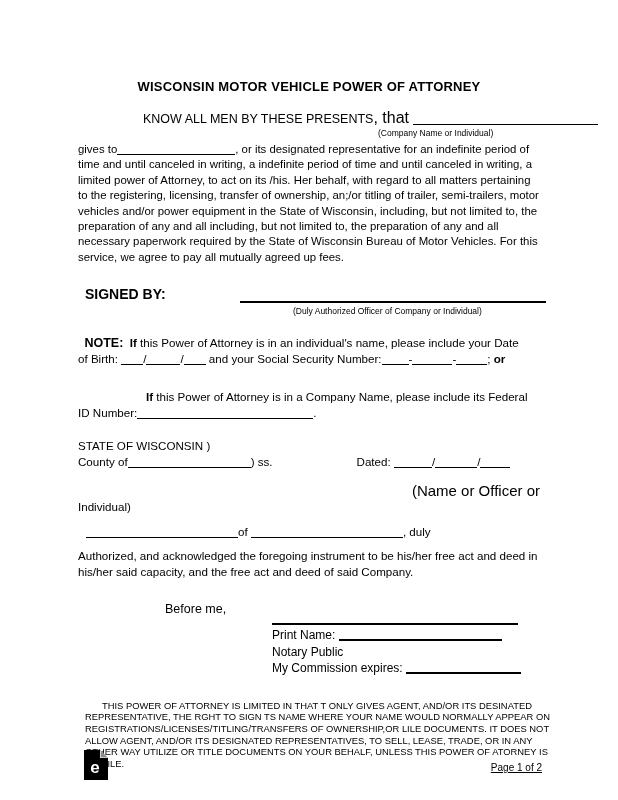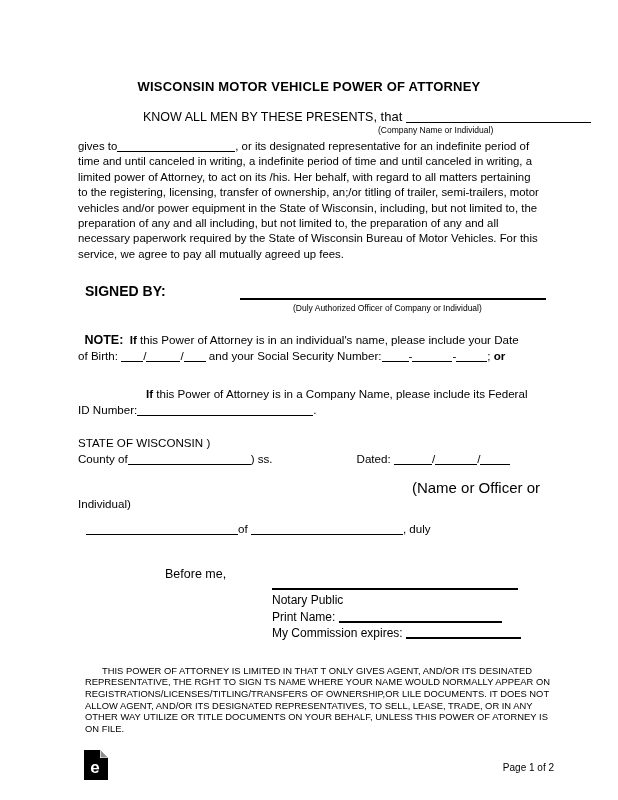--- a/index.html
+++ b/index.html
@@ -46,21 +46,21 @@
     margin: 0;
     padding-top: 15px;
     padding-left: 143px;
     font-size: 12.5px;
     white-space: nowrap;
   }
   .know-bold {
     font-weight: normal;
     font-size: 12.5px;
   }
-  .know-rest { font-size: 13px; }
+  .know-rest { font-size: 16px; }
   .rule-inline {
     display: inline-block;
     border-bottom: 1px solid #000;
     vertical-align: -2px;
   }
   .caption {
     font-size: 8.5px;
     margin: 0;
   }
   .cap-company {
@@ -224,23 +224,24 @@
   .logo-wrap {
     position: absolute;
     left: 84px;
     bottom: 20px;
     width: 24px;
     height: 30px;
   }
   .logo-svg { display: block; }
   .page-num {
     position: absolute;
-    right: 64px;
+    right: 76px;
     bottom: 27px;
     font-size: 10px;
+    text-decoration: underline;
   }
 </style>
 </head>
 <body>
 
 <div class="page">
   <div class="content">
 
     <h1 class="doc-title">WISCONSIN MOTOR VEHICLE POWER OF  ATTORNEY</h1>
 
@@ -274,27 +275,28 @@
       <div><span>County of</span><span class="u-county"></span><span>) ss.</span><span class="dated-gap"></span><span>Dated: </span><span class="u-date1"></span><span>/</span><span class="u-date2"></span><span>/</span><span class="u-date3"></span></div>
     </div>
 
     <div class="appeared-block">
       <div class="cap-name-officer">(Name or Officer or</div>
       <div class="cap-individual">Individual)</div>
     </div>
 
     <div class="of-line"><span class="u-of1"></span><span>of </span><span class="u-of2"></span><span>,   duly</span></div>
 
+    <p class="auth-para">Authorized, and acknowledged the foregoing instrument to be his/her free act and deed in his/her said capacity, and the free act and deed of said Company.</p>
 
     <div class="before-me">Before me,</div>
 
     <div class="notary-block">
       <div class="notary-rule"></div>
+      <div><span>Print Name: </span><span class="u-print"></span></div>
       <div>Notary Public</div>
-      <div><span>Print Name: </span><span class="u-print"></span></div>
       <div><span>My Commission expires: </span><span class="u-comm"></span></div>
     </div>
 
     <p class="disclaimer"><span class="disclaimer-first-indent"></span><span>THIS POWER OF ATTORNEY IS LIMITED IN THAT T ONLY GIVES AGENT, AND/OR ITS DESINATED REPRESENTATIVE, THE RGHT TO SIGN TS NAME WHERE YOUR NAME WOULD NORMALLY APPEAR ON REGISTRATIONS/LICENSES/TITLING/TRANSFERS OF OWNERSHIP,OR LILE DOCUMENTS. IT DOES NOT ALLOW AGENT, AND/OR ITS DESIGNATED REPRESENTATIVES, TO SELL, LEASE, TRADE, OR IN ANY OTHER WAY UTILIZE OR TITLE DOCUMENTS ON YOUR BEHALF, UNLESS THIS POWER OF ATORNEY IS ON FILE.</span></p>
 
   </div>
 
   <div class="footer">
     <div class="logo-wrap">
       <svg class="logo-svg" width="24" height="30" viewBox="0 0 24 30">

